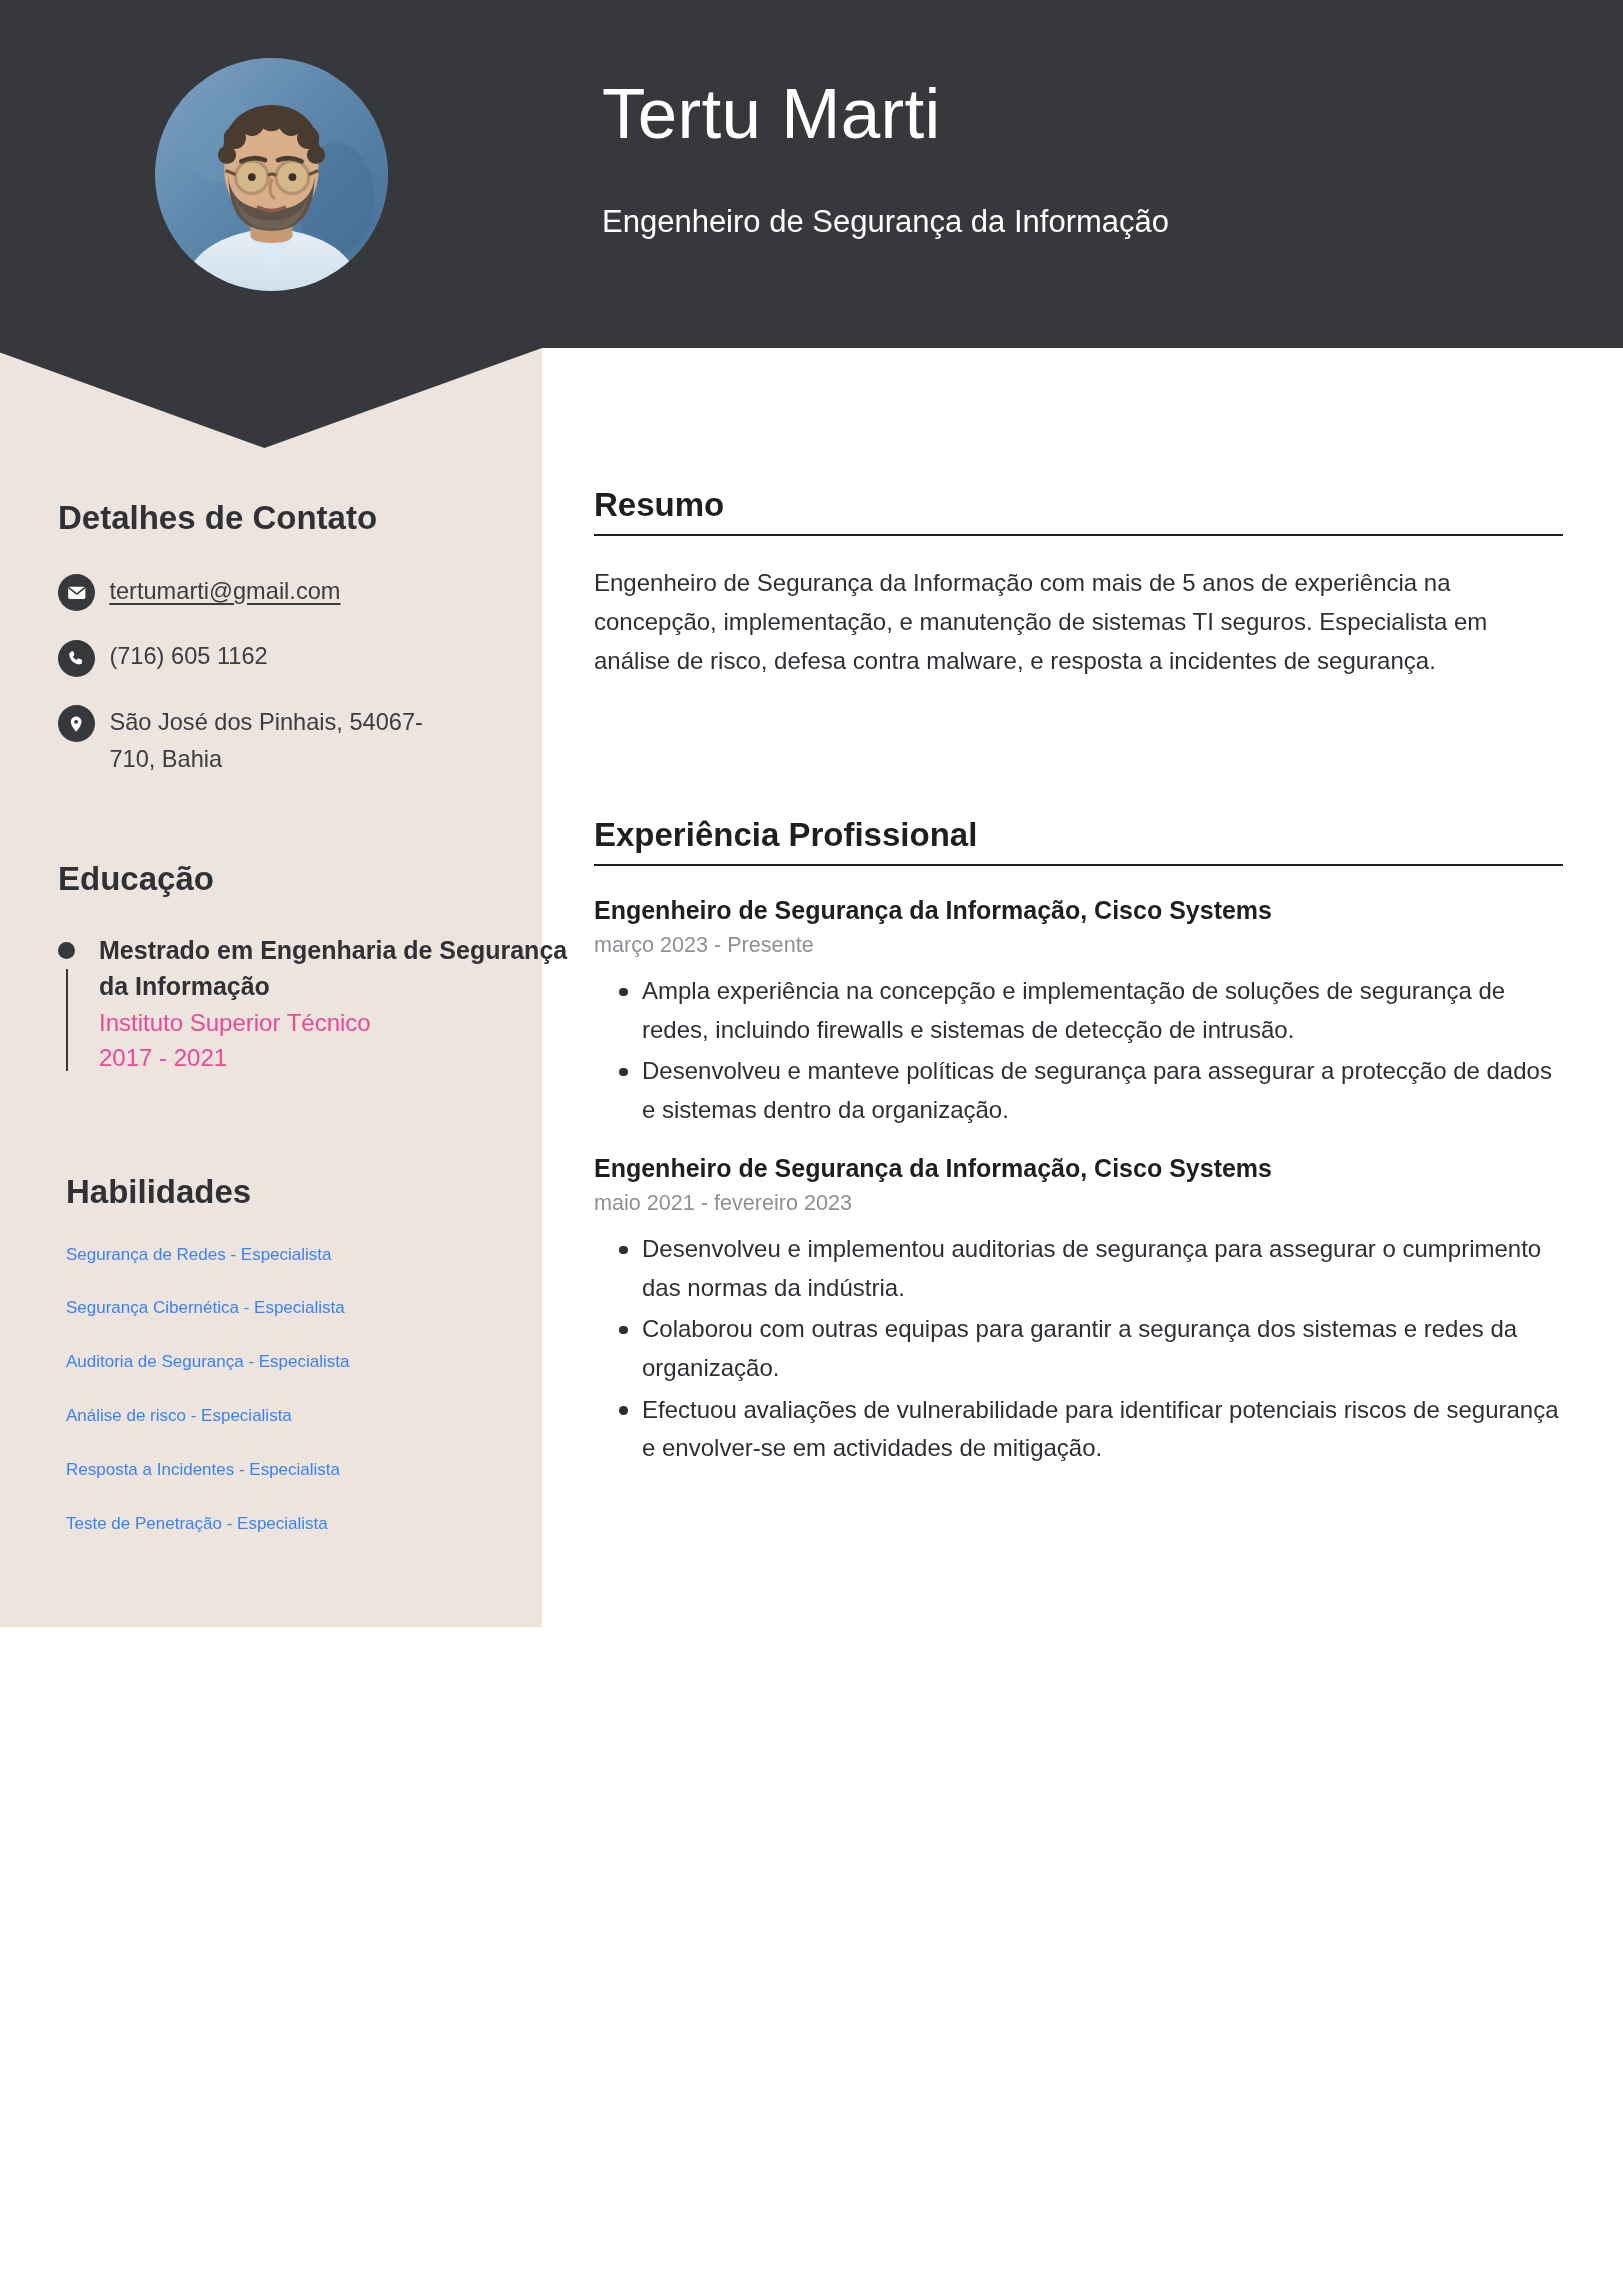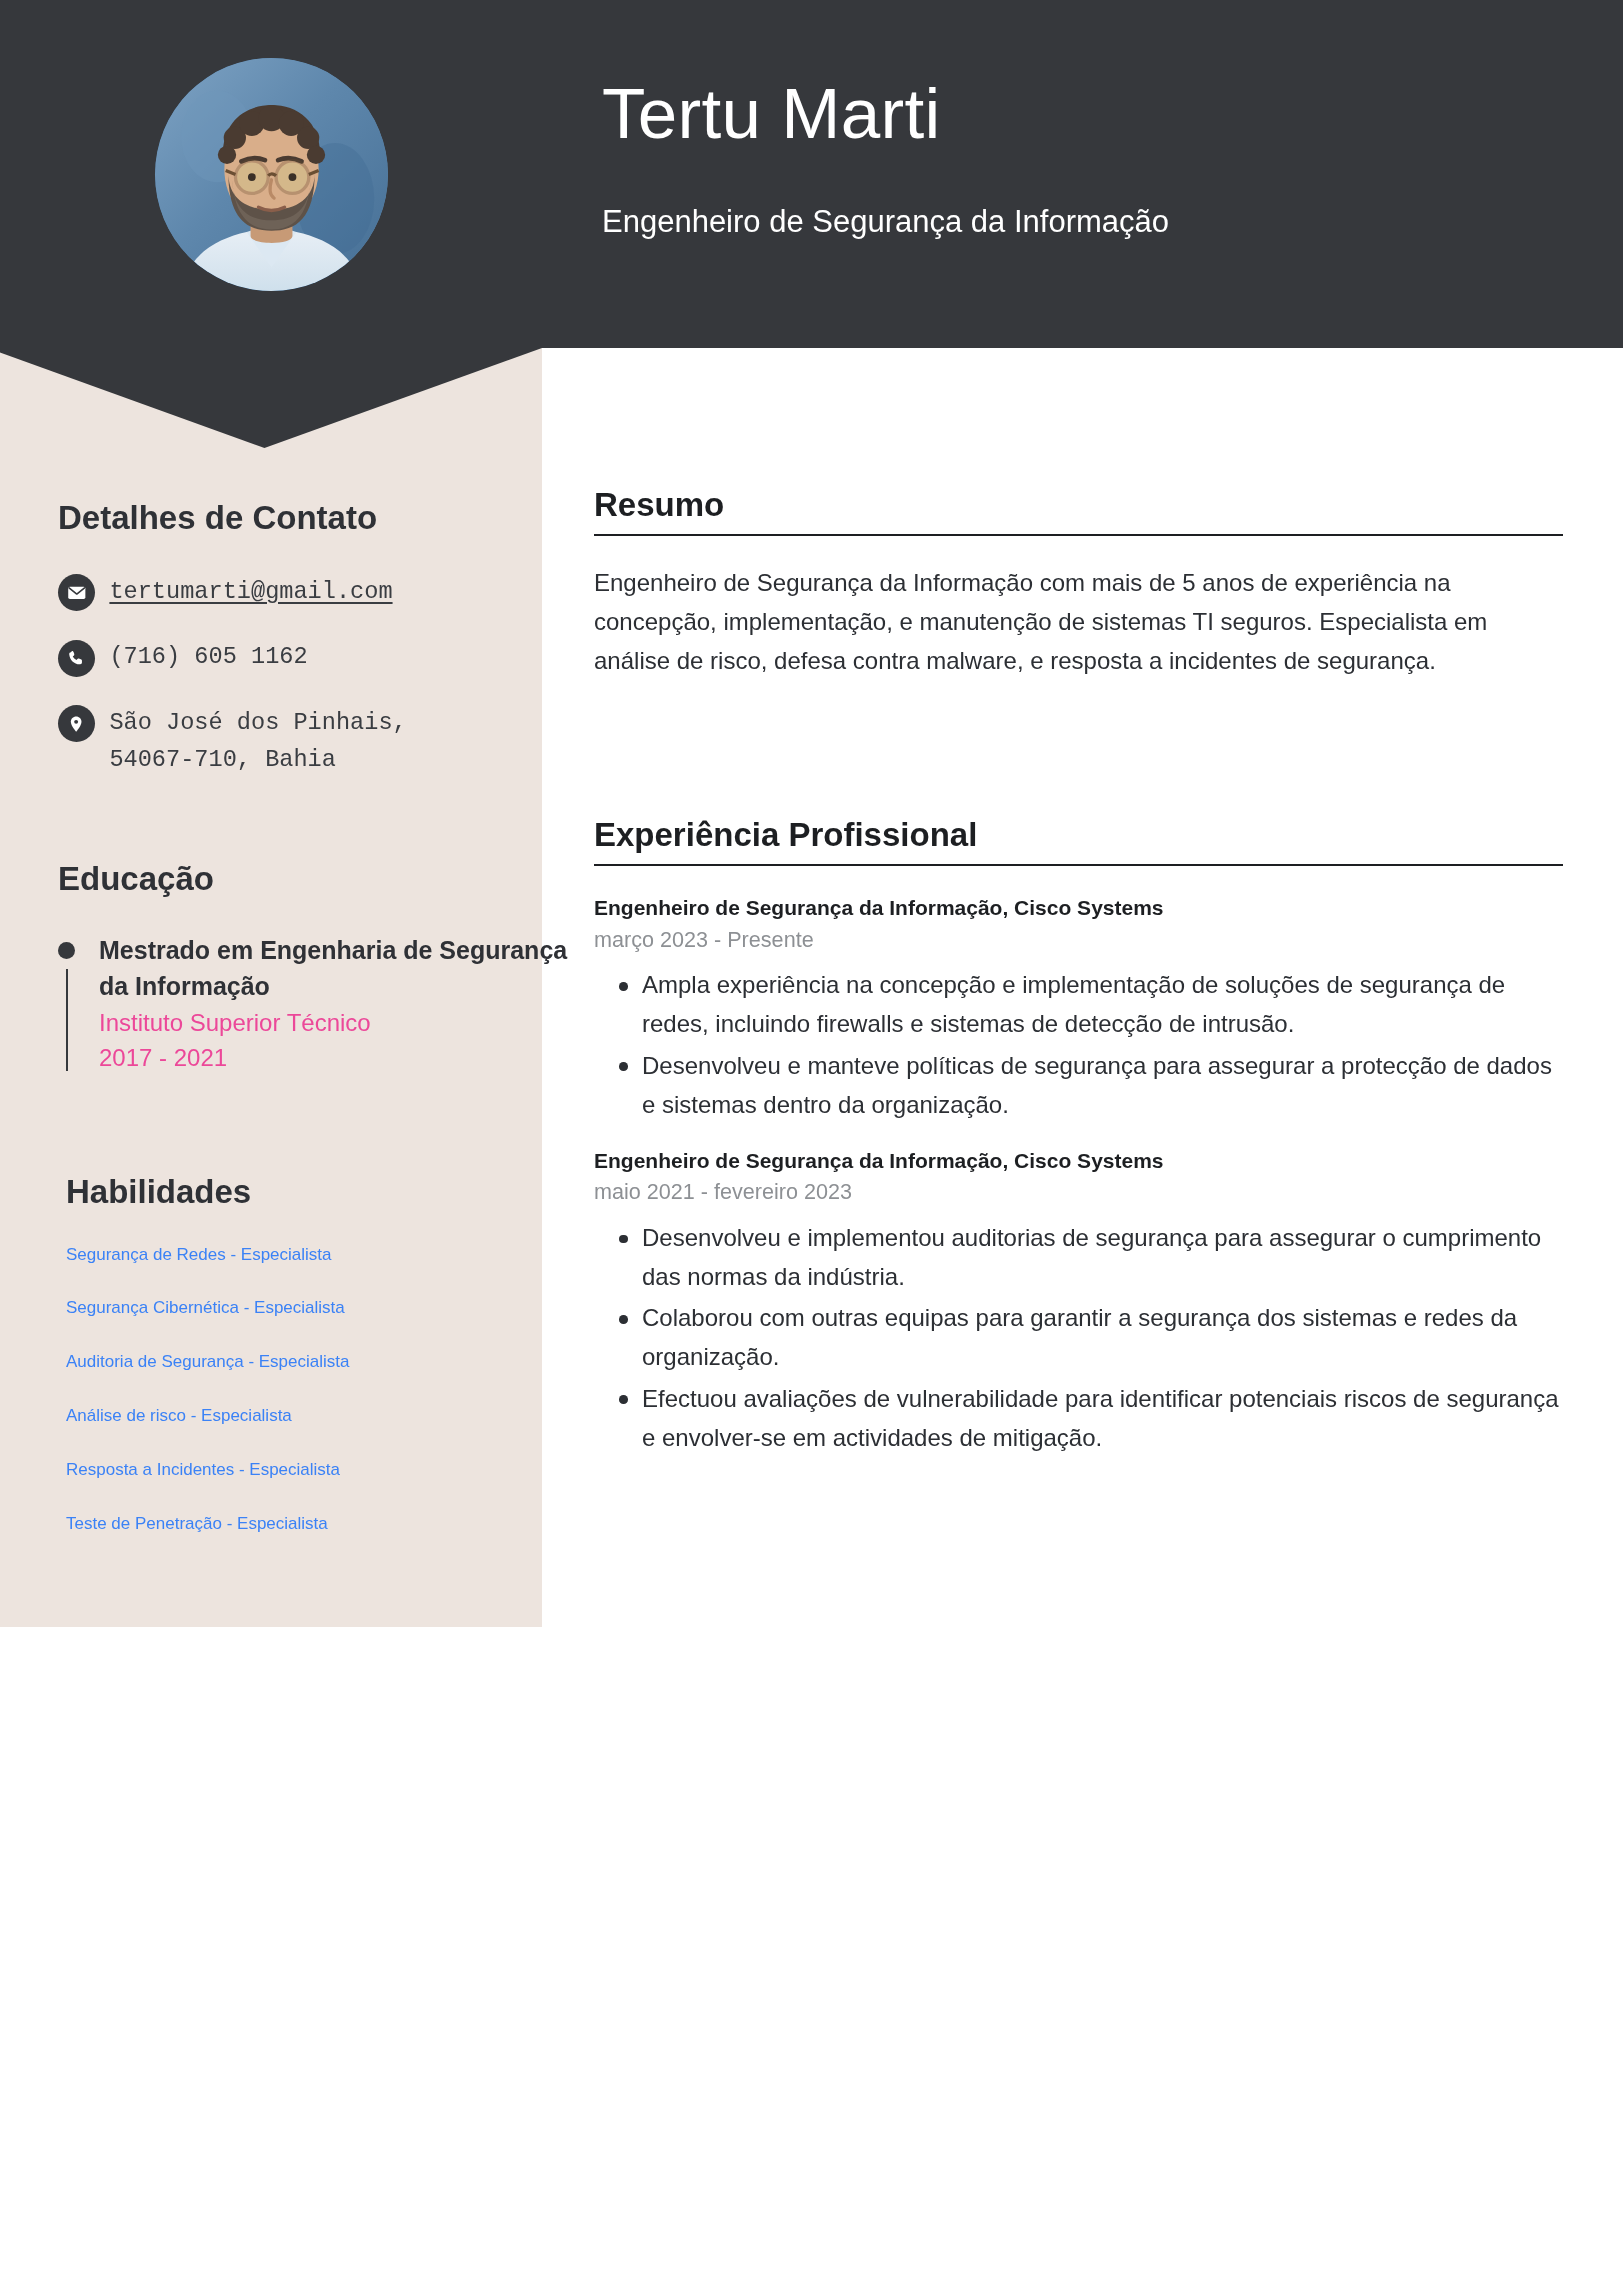--- a/index.html
+++ b/index.html
@@ -110,21 +110,21 @@
 
   .side-h2 {
     font-size: 33px;
     font-weight: 600;
     color: #2F3136;
     margin: 0;
     line-height: 1.2;
   }
 
   .contact-block { position: absolute; left: 0; top: 498px; width: 542px; }
-  .contact-list { margin-top: 35px; font-family: Liberation Mono, monospace; }
+  .contact-list { margin-top: 35px; }
   .contact-row {
     display: flex;
     align-items: flex-start;
     margin-bottom: 27.5px;
   }
   .contact-icon {
     flex: 0 0 auto;
     width: 37px;
     height: 37px;
     border-radius: 50%;
@@ -218,21 +218,21 @@
     margin-bottom: 27.5px;
   }
   .body-text {
     font-size: 24px;
     color: #2C2F34;
     line-height: 1.62;
   }
 
   .job { margin-bottom: 6.5px; }
   .job-title {
-    font-size: 21px;
+    font-size: 25px;
     font-weight: 600;
     color: #1D1F22;
     line-height: 1.35;
   }
   .job-dates {
     font-size: 21.6px;
     color: #8D9094;
     line-height: 1.5;
     margin-top: 1.3px;
   }

